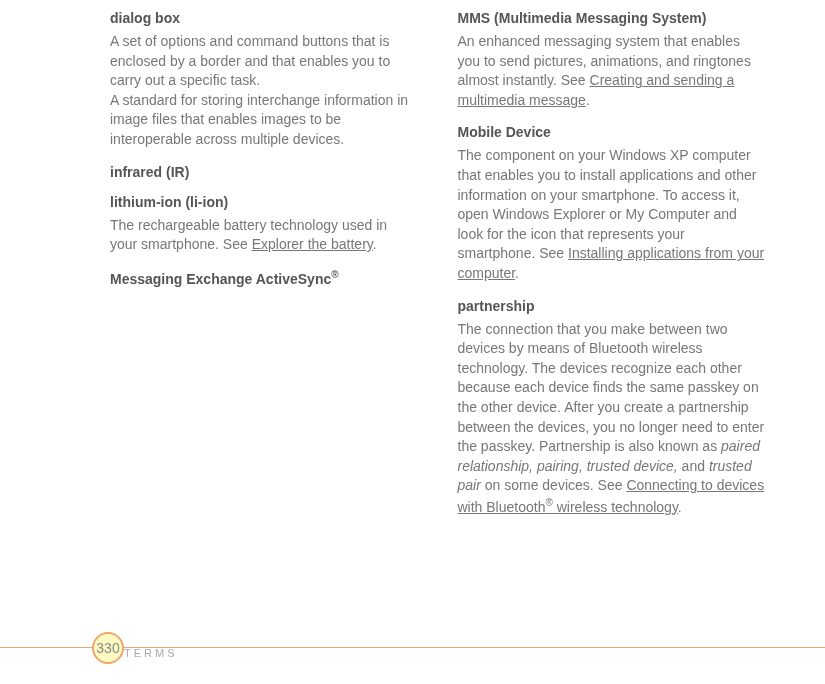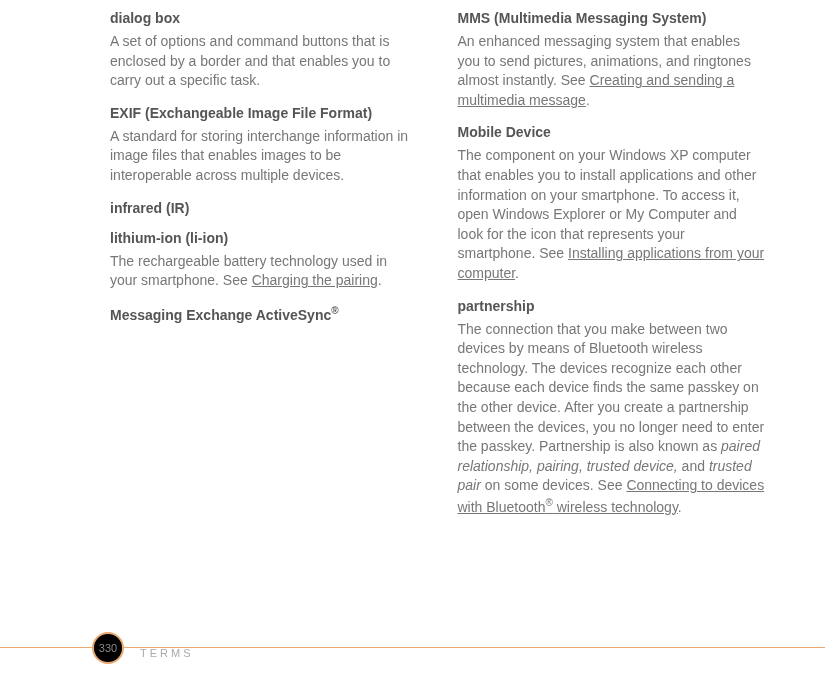--- a/index.html
+++ b/index.html
@@ -64,51 +64,49 @@
       padding-left: 92px;
     }
     .page-badge {
       width: 32px;
       height: 32px;
       border: 2px solid #e8a870;
       border-radius: 50%;
       display: flex;
       align-items: center;
       justify-content: center;
-      font-size: 11px;
+      font-size: 14px;
       color: #888;
-      background: #000000;
+      background: #fef9c3;
       margin-top: -24px;
-      margin-right: 16px;
     }
     .footer-label {
       font-size: 11px;
       letter-spacing: 3px;
       color: #aaa;
       margin-top: -14px;
       text-align: center;
     }
   </style>
 </head>
 <body>
 
 <div class="content">
   <div class="column">
 
     <div class="term">dialog box</div>
     <div class="definition">A set of options and command buttons that is enclosed by a border and that enables you to carry out a specific task.</div>
 
-    <div class="term">EXIF (Exchangeable Image File Format)</div>
     <div class="definition">A standard for storing interchange information in image files that enables images to be interoperable across multiple devices.</div>
 
     <div class="term">infrared (IR)</div>
 
     <div class="term">lithium-ion (li-ion)</div>
     <div class="definition">
-      <span>The rechargeable battery technology used in your smartphone. See </span><span class="link">Charging the pairing</span><span>.</span>
+      <span>The rechargeable battery technology used in your smartphone. See </span><span class="link">Explorer the battery</span><span>.</span>
     </div>
 
     <div class="term">
       <span>Messaging Exchange ActiveSync</span><span class="sup">®</span>
     </div>
 
   </div>
 
   <div class="column">
 

